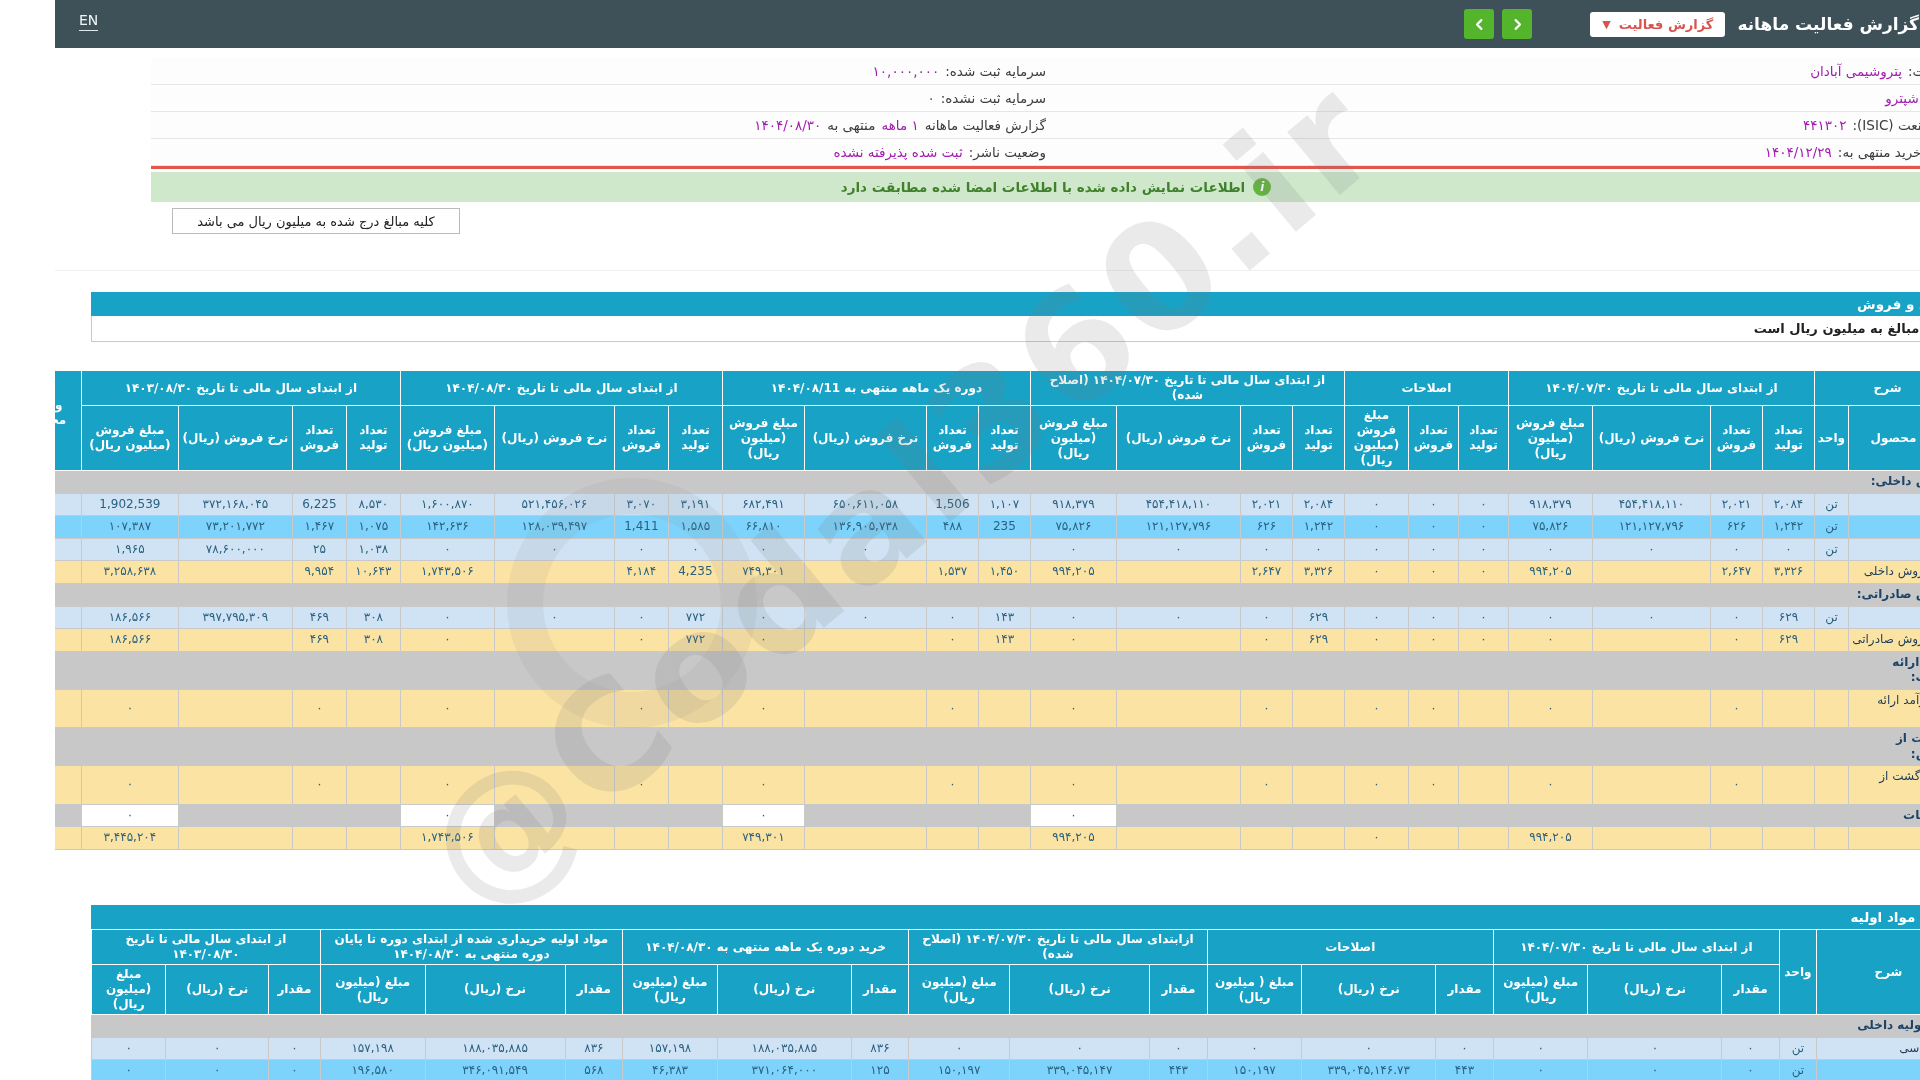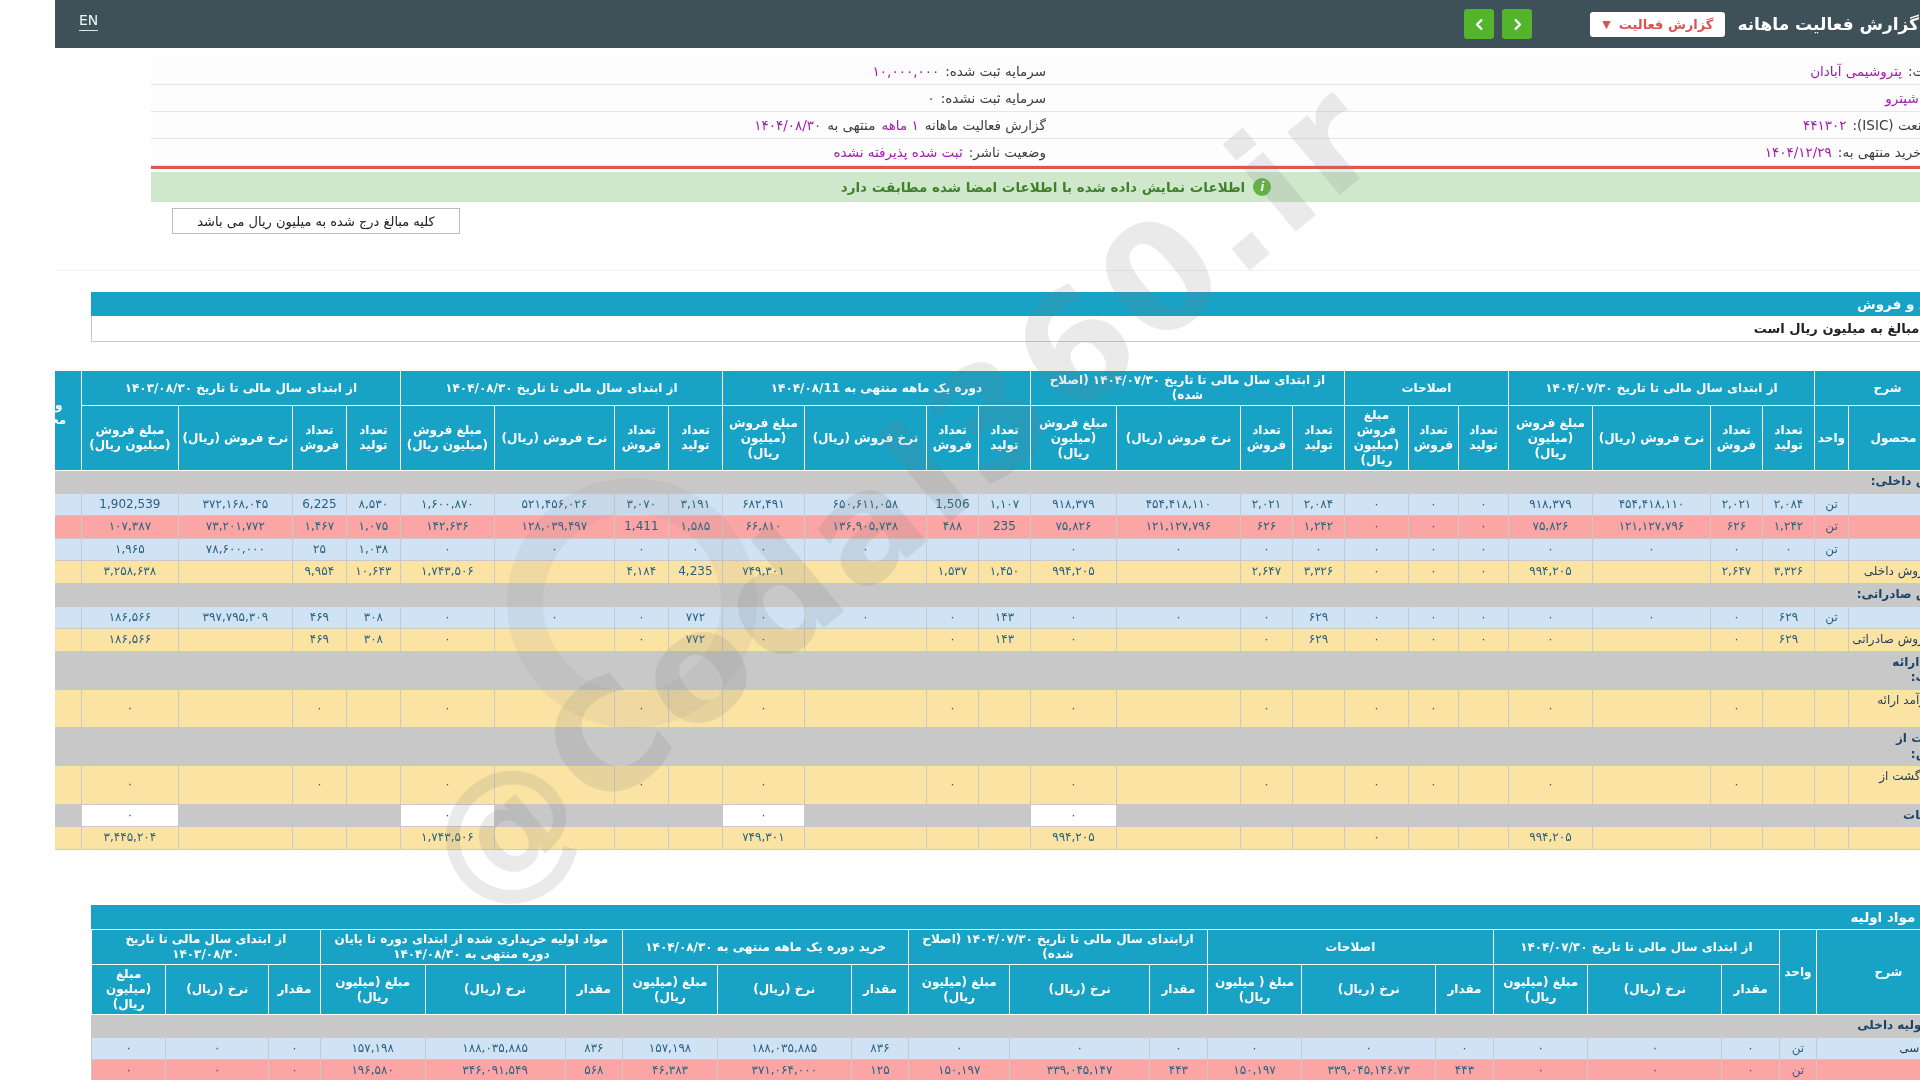--- a/index.html
+++ b/index.html
@@ -52,21 +52,21 @@
   table.grid{width:100%;border-collapse:collapse;table-layout:fixed}
   .grid th{background:#17A2C6;color:#fff;font-size:12px;font-weight:bold;border:1px solid #fff;
            padding:2px 3px;line-height:1.25;text-align:center;vertical-align:middle}
   .grid tr.h1 th{height:24px}
   .grid tr.h2 th{height:44px}
   #t2 .grid tr.h2 th{height:32px}
   .grid td{border:1px solid #c9c9c9;font-size:12px;color:#2A607F;text-align:center;
            padding:3px 3px;line-height:1.3;overflow:hidden;white-space:nowrap;vertical-align:middle}
   .grid td.name{white-space:normal;text-align:right;color:#1e3c57;padding-right:5px}
   .grid tr.s-b td{background:#CFE3F4}
-  .grid tr.s-g td{background:#fca5a5}
+  .grid tr.s-g td{background:#7dd3fc}
   .grid td.hl{background:#FBE3A3}
   .grid tr.sum td{background:#FBE3A3;white-space:normal}
   .grid tr.section td{background:#C8C8C8;color:#1c4468;font-weight:bold;white-space:normal}
   .grid tr.discount td{background:#C8C8C8}
   .grid tr.discount td.name{color:#1c4468;font-weight:bold}
   .grid tr.discount td.dval{background:#fff}
 
   
   .wm{position:absolute;left:260px;top:430px;width:1120px;transform:rotate(-40deg);
       font-size:150px;font-weight:bold;color:rgba(125,125,125,.16);z-index:6;pointer-events:none;

